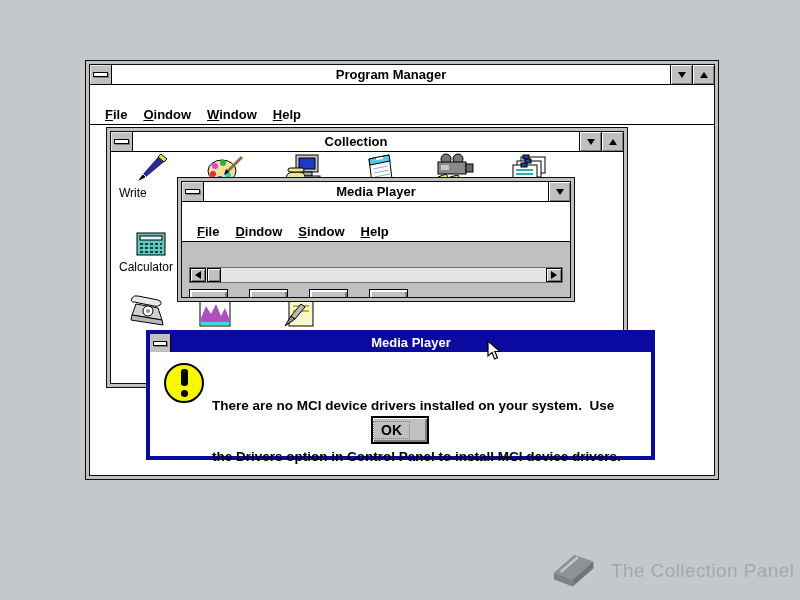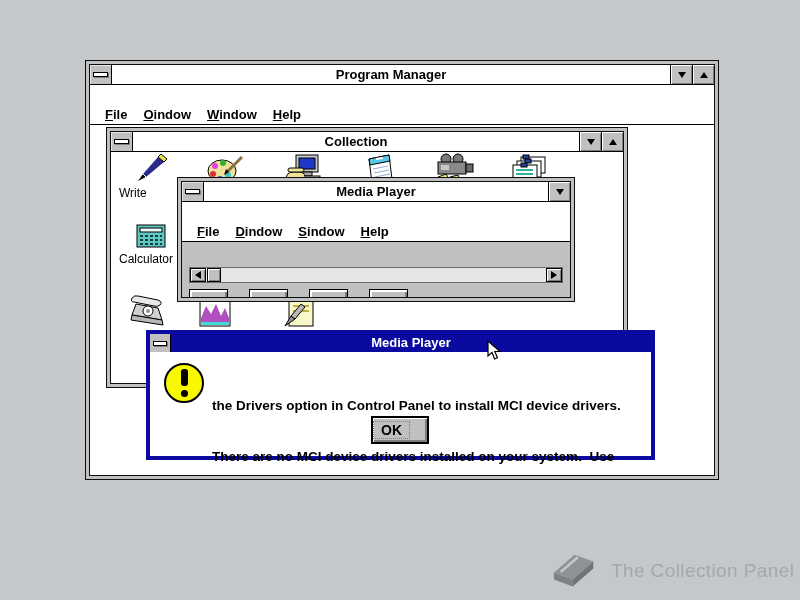--- a/index.html
+++ b/index.html
@@ -173,21 +173,21 @@
             <rect x="14" y="2" width="6" height="4" fill="#2040a0" stroke="#000"></rect>
             <rect x="8" y="8" width="24" height="16" fill="#fff" stroke="#000"></rect>
             <rect x="16" y="6" width="6" height="4" fill="#2040a0" stroke="#000"></rect>
             <rect x="4" y="12" width="24" height="16" fill="#fff" stroke="#000"></rect>
             <rect x="12" y="10" width="6" height="4" fill="#2040a0" stroke="#000"></rect>
             <line x1="7" y1="17" x2="24" y2="17" stroke="#30b0a0" stroke-width="2"></line>
             <line x1="7" y1="21" x2="24" y2="21" stroke="#30b0a0" stroke-width="2"></line>
           </svg>
         </div>
 
-        <div class="icon-cell" style="left:8px;top:71px;">
+        <div class="icon-cell" style="left:8px;top:79px;">
           <svg width="32" height="28" viewBox="0 0 32 28">
             <rect x="2" y="2" width="28" height="22" fill="#60c8c0" stroke="#000"></rect>
             <rect x="5" y="5" width="22" height="4" fill="#e8f8f8" stroke="#000"></rect>
             <g fill="#104040">
               <rect x="5" y="12" width="3" height="2"></rect>
                 <rect x="10" y="12" width="3" height="2"></rect>
                 <rect x="15" y="12" width="3" height="2"></rect>
                 <rect x="20" y="12" width="3" height="2"></rect>
                 <rect x="25" y="12" width="2" height="2"></rect>
               <rect x="5" y="16" width="3" height="2"></rect>
@@ -290,22 +290,22 @@
           <span class="bar"></span>
         </div>
       <div class="title">Media Player</div>
     </div>
     <div class="dlg-body">
       <div class="warn">
         <span class="ex-bar"></span>
         <span class="ex-dot"></span>
       </div>
       <div class="msg">
+        <div>There are no MCI device drivers installed on your system.  Use</div>
         <div>the Drivers option in Control Panel to install MCI device drivers.</div>
-        <div>There are no MCI device drivers installed on your system.  Use</div>
       </div>
       <button class="okbtn">
         <span class="focus">OK</span>
       </button>
     </div>
   </div>
 
   <svg class="cursor" width="14" height="21" viewBox="0 0 14 21">
     <polygon points="1,1 1,16 5,12.5 7.6,19 10.4,17.8 7.8,11.5 13,11.5" fill="#fff" stroke="#000" stroke-width="1.2"></polygon>
   </svg>

